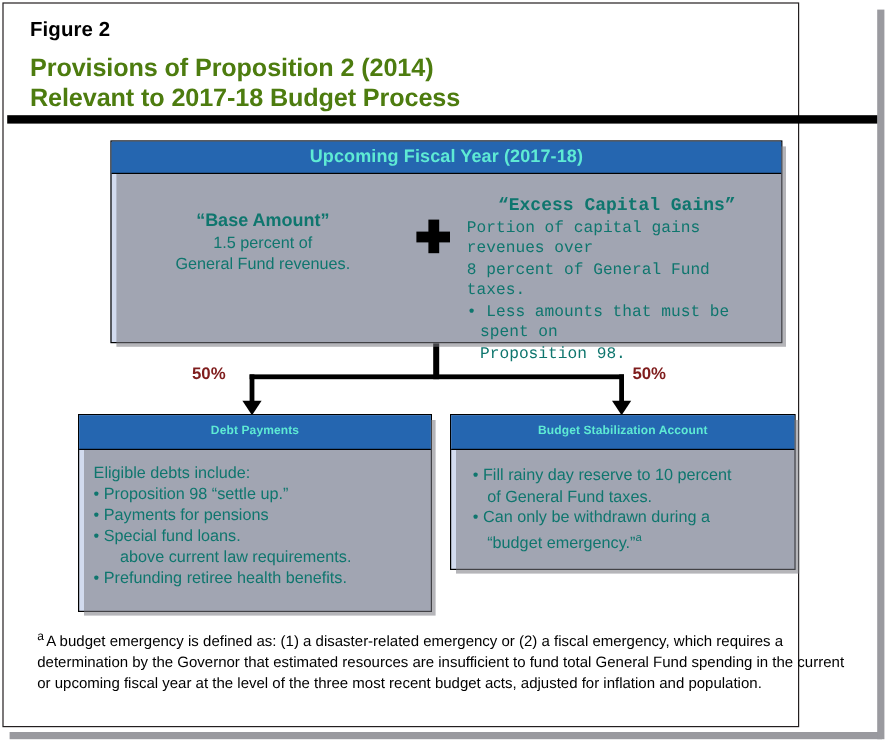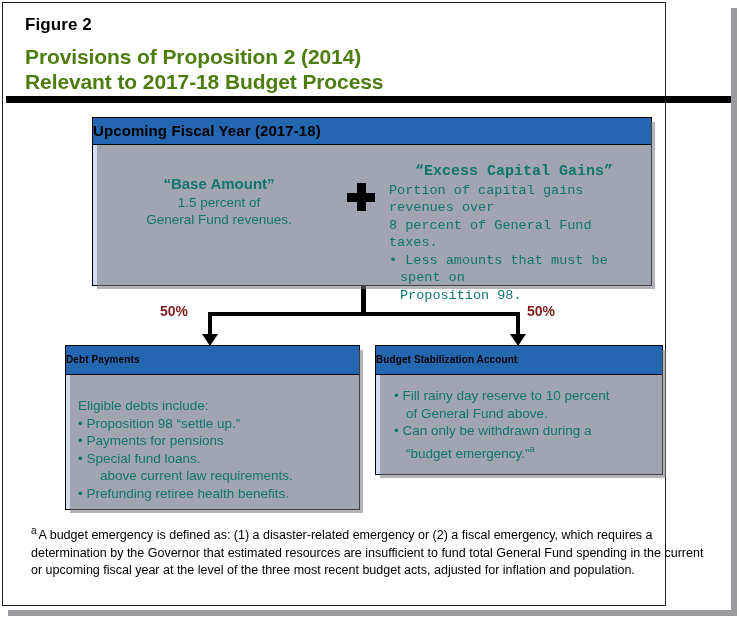--- a/index.html
+++ b/index.html
@@ -91,23 +91,24 @@
     position: absolute;
     left: 4px;
     top: 4px;
     right: -4px;
     bottom: -4px;
     background: rgba(120,120,128,0.55);
     z-index: -1;
   }
   .node-header {
     background: #2566b0;
-    color: #000000;
+    color: #5eead4;
     font-size: 15px;
     font-weight: bold;
+    text-align: center;
     letter-spacing: 0.1px;
     border-bottom: 1px solid #000000;
     box-sizing: border-box;
   }
   .node-body {
     box-sizing: border-box;
     color: #0f766e;
   }
 
   
@@ -226,21 +227,21 @@
     height: 130px;
     z-index: 2;
   }
   #debt-node .node-header,
   #bsa-node .node-header {
     height: 29px;
     line-height: 28px;
     font-size: 10px;
   }
   .bottom-body {
-    padding: 22px 12px 0 12px;
+    padding: 10px 12px 0 12px;
     font-size: 13.5px;
     line-height: 17.5px;
   }
   .bottom-body .li {
     display: block;
     padding-left: 11px;
     text-indent: -11px;
   }
   .bottom-body .li.cont {
     padding-left: 22px;
@@ -347,21 +348,21 @@
         <span class="li">• Special fund loans.</span>
         <span class="li cont">above current law requirements.</span>
         <span class="li">• Prefunding retiree health benefits.</span>
       </div>
     </div>
 
     <div class="node" id="bsa-node">
       <div class="node-header">Budget Stabilization Account</div>
       <div class="node-body bsa-body">
         <span class="li">• Fill rainy day reserve to 10 percent</span>
-        <span class="li cont">of General Fund above.</span>
+        <span class="li cont">of General Fund taxes.</span>
         <span class="li">• Can only be withdrawn during a</span>
         <span class="li cont"><span>“budget emergency.”</span><span class="sup">a</span></span>
       </div>
     </div>
 
     <div class="footnote">
       <span class="fn-mark">a</span><span>A budget emergency is defined as: (1) a disaster-related emergency or (2) a fiscal emergency, which requires a determination by the Governor that estimated resources are insufficient to fund total General Fund spending in the current or upcoming fiscal year at the level of the three most recent budget acts, adjusted for inflation and population.</span>
     </div>
 
   </div>

